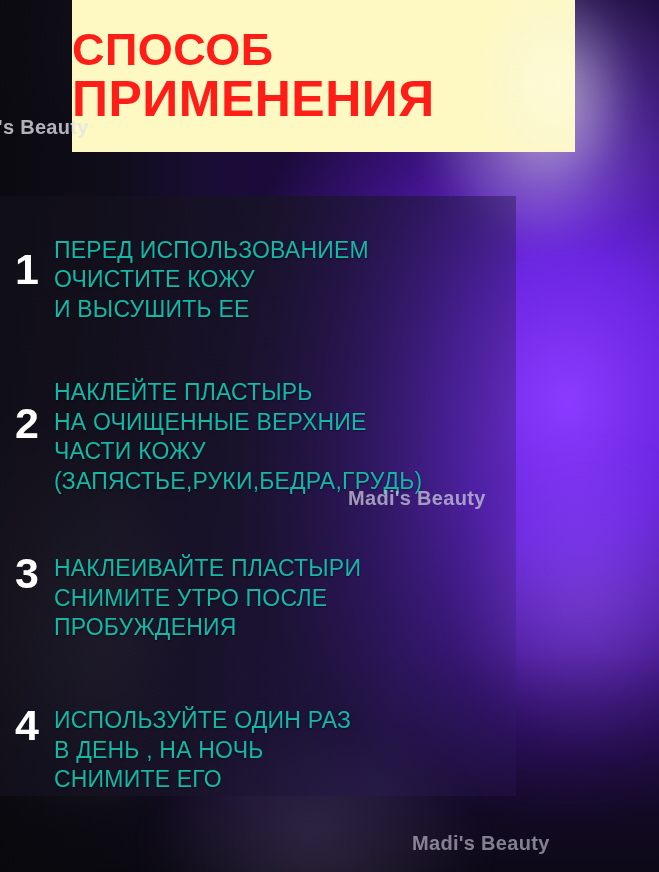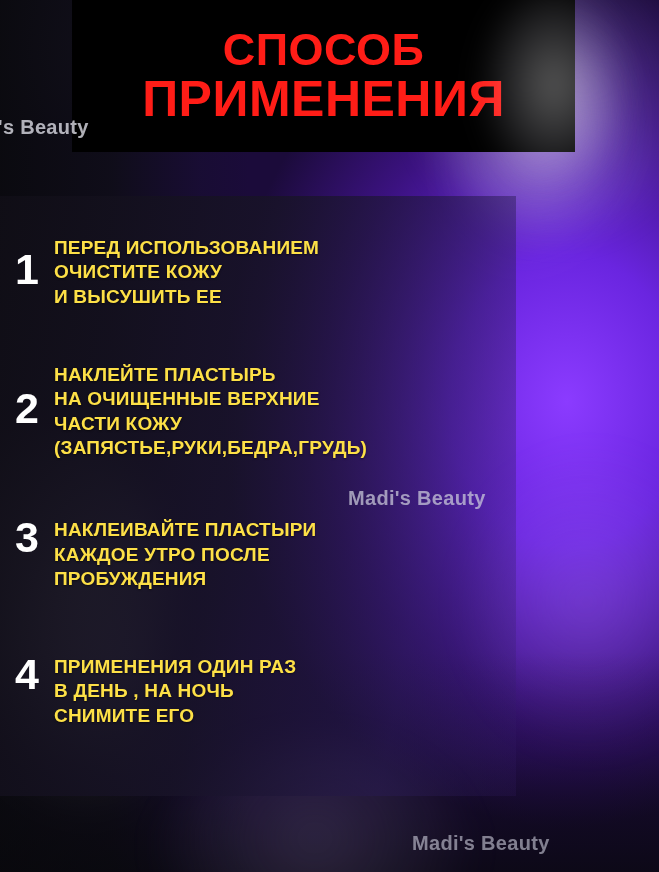--- a/index.html
+++ b/index.html
@@ -77,24 +77,24 @@
     right: -70px; bottom: 120px;
     width: 260px; height: 300px;
     background: radial-gradient(ellipse at 45% 50%, rgba(190,140,255,0.25) 0%, rgba(255,255,255,0) 72%);
   }
 
   
   .title-banner {
     position: absolute;
     left: 72px; top: 0;
     width: 503px; height: 152px;
-    background: #000000;
+    background: #fef9c3;
     display: flex;
     flex-direction: column;
-    align-items: center;
+    align-items: flex-start;
     justify-content: center;
   }
   .title-line {
     color: #ff1d17;
     font-weight: bold;
     font-size: 45px;
     line-height: 1.02;
     letter-spacing: 0.5px;
     text-align: center;
     white-space: nowrap;
@@ -134,23 +134,23 @@
   .step-num {
     width: 54px;
     flex: 0 0 54px;
     color: #ffffff;
     font-weight: bold;
     font-size: 43px;
     text-align: center;
     line-height: 1;
   }
   .step-text {
-    color: #fde047;
-    font-weight: bold;
-    font-size: 19px;
+    color: #14b8a6;
+    font-weight: normal;
+    font-size: 23px;
     line-height: 1.28;
     letter-spacing: 0.2px;
     padding-top: 2px;
     white-space: pre-line;
     text-shadow: 0 1px 2px rgba(0,0,0,0.5);
   }
   .step-1 { margin-top: 38px; }
   .step-1 .step-num { margin-top: 14px; }
   .step-2 { margin-top: 52px; }
   .step-2 .step-num { margin-top: 26px; }
@@ -219,27 +219,27 @@
       <div class="step-num">2</div>
       <div class="step-text">НАКЛЕЙТЕ ПЛАСТЫРЬ
 НА ОЧИЩЕННЫЕ ВЕРХНИЕ
 ЧАСТИ КОЖУ
 (ЗАПЯСТЬЕ,РУКИ,БЕДРА,ГРУДЬ)</div>
     </div>
 
     <div class="step step-3">
       <div class="step-num">3</div>
       <div class="step-text">НАКЛЕИВАЙТЕ ПЛАСТЫРИ
-КАЖДОЕ УТРО ПОСЛЕ
+СНИМИТЕ УТРО ПОСЛЕ
 ПРОБУЖДЕНИЯ</div>
     </div>
 
     <div class="step step-4">
       <div class="step-num">4</div>
-      <div class="step-text">ПРИМЕНЕНИЯ ОДИН РАЗ
+      <div class="step-text">ИСПОЛЬЗУЙТЕ ОДИН РАЗ
 В ДЕНЬ , НА НОЧЬ
 СНИМИТЕ ЕГО</div>
     </div>
 
   </div>
 
   <div class="wm wm-topleft">i's Beauty</div>
   <div class="wm wm-middle">Madi's Beauty</div>
   <div class="wm wm-bottom">Madi's Beauty</div>
 

